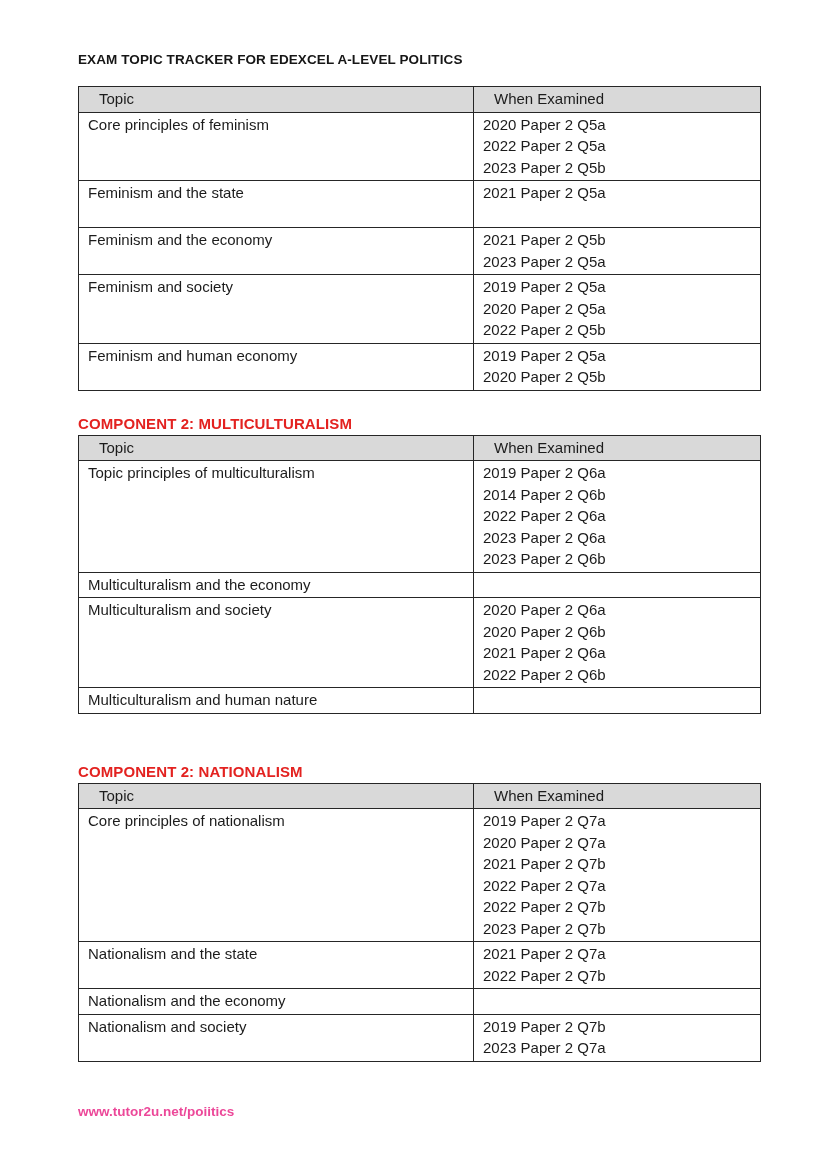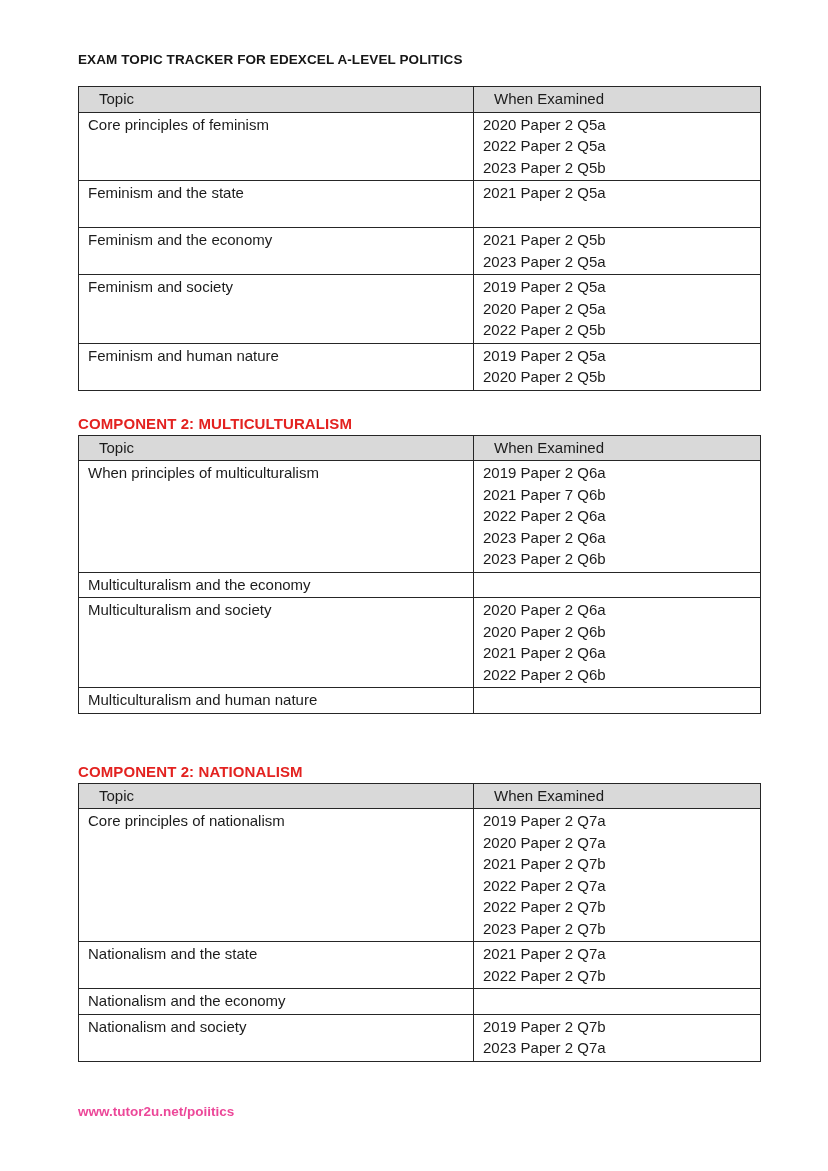--- a/index.html
+++ b/index.html
@@ -79,21 +79,21 @@
             </tr>
             <tr>
               <td>Feminism and society</td>
               <td>
                 <div class="line">2019 Paper 2 Q5a</div>
                 <div class="line">2020 Paper 2 Q5a</div>
                 <div class="line">2022 Paper 2 Q5b</div>
               </td>
             </tr>
             <tr>
-              <td>Feminism and human nature</td>
+              <td>Feminism and human economy</td>
               <td>
                 <div class="line">2019 Paper 2 Q5a</div>
                 <div class="line">2020 Paper 2 Q5b</div>
               </td>
             </tr>
           </tbody>
         </table>
       </section>
       <section class="component-section">
         <div class="section-heading" style="color: rgb(227, 34, 32);">COMPONENT 2: MULTICULTURALISM</div>
@@ -103,24 +103,24 @@
             <col style="width: 287px;">
           </colgroup>
           <thead>
             <tr>
               <th style="background: rgb(217, 217, 217);">Topic</th>
               <th style="background: rgb(217, 217, 217);">When Examined</th>
             </tr>
           </thead>
           <tbody>
             <tr>
-              <td>When principles of multiculturalism</td>
+              <td>Topic principles of multiculturalism</td>
               <td>
                 <div class="line">2019 Paper 2 Q6a</div>
-                <div class="line">2021 Paper 7 Q6b</div>
+                <div class="line">2014 Paper 2 Q6b</div>
                 <div class="line">2022 Paper 2 Q6a</div>
                 <div class="line">2023 Paper 2 Q6a</div>
                 <div class="line">2023 Paper 2 Q6b</div>
               </td>
             </tr>
             <tr>
               <td>Multiculturalism and the economy</td>
               <td></td>
             </tr>
             <tr>

